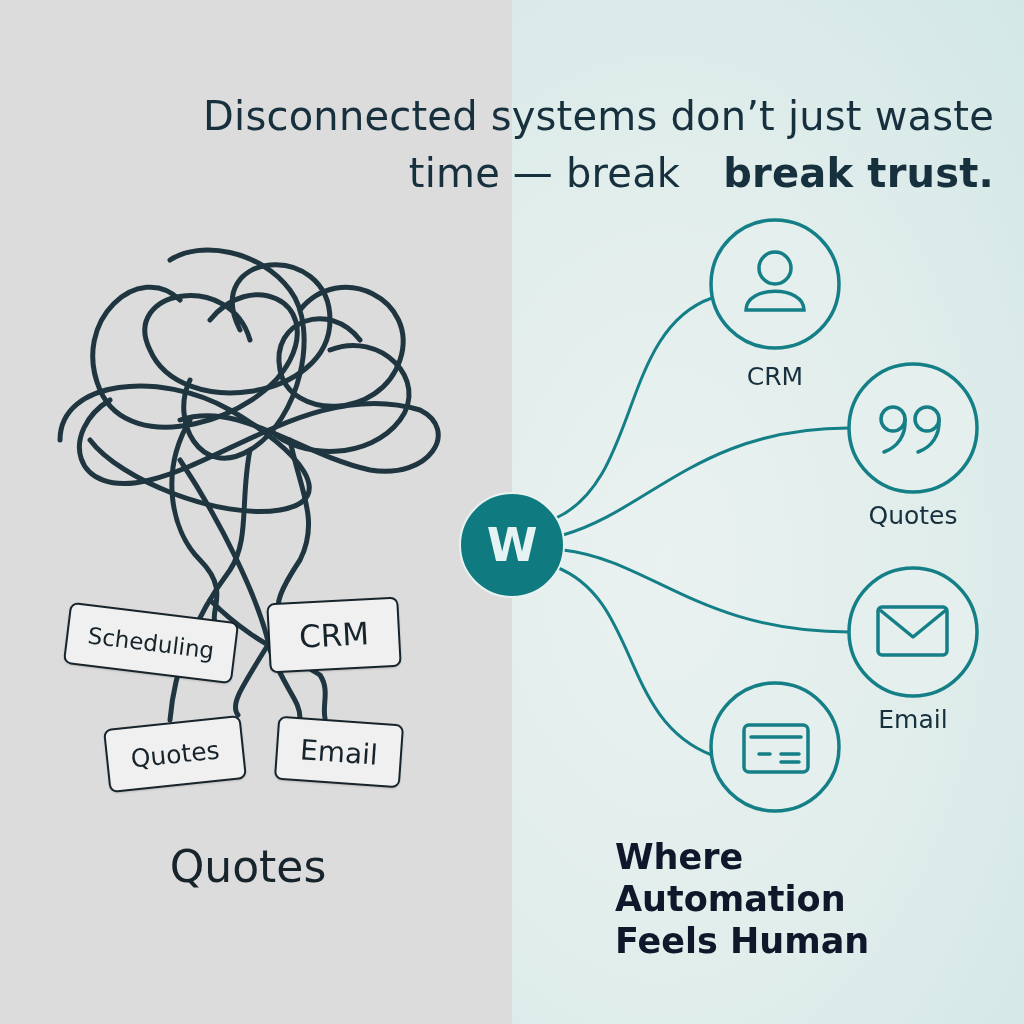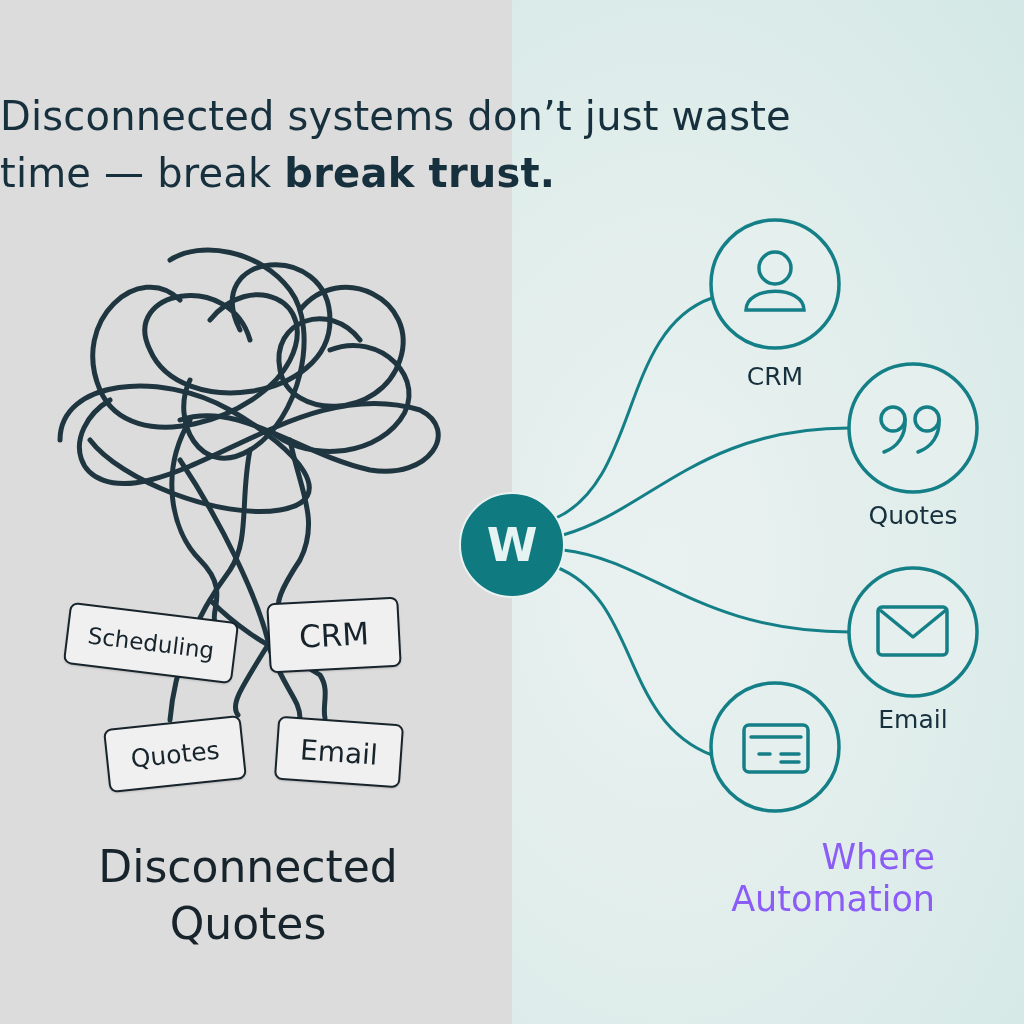--- a/index.html
+++ b/index.html
@@ -1,30 +1,30 @@
 <!DOCTYPE html>
 <html><head>
 <meta charset="utf-8">
 <style>
   html, body { margin: 0; padding: 0; }
   body { width: 1024px; height: 1024px; overflow: hidden; position: relative; font-family: "DejaVu Sans", sans-serif; }
   .bg-left { position: absolute; left: 0; top: 0; width: 512px; height: 1024px; background: #dcdcdc; }
   .bg-right { position: absolute; left: 512px; top: 0; width: 512px; height: 1024px;
     background: radial-gradient(ellipse at 30% 55%, #eaf2f1 0%, #e2eeec 45%, #d3e8e6 100%); }
-  .headline { position: absolute; left: 0; top: 88px; width: 994px; text-align: left; color: #17303d;
+  .headline { position: absolute; left: 0; top: 88px; width: 994px; text-align: right; color: #17303d;
     font-size: 40px; line-height: 57px; letter-spacing: 0.2px; }
-  .headline .strong { font-weight: bold; }
+  .headline .strong { font-weight: bold; margin-left: 30px; }
   svg.art { position: absolute; left: 0; top: 0; width: 1024px; height: 1024px; }
   .tag { position: absolute; background: #f0f0f0; border: 2.5px solid #17242c; border-radius: 8px;
     color: #17242c; display: flex; align-items: center; justify-content: center;
     box-shadow: 0 1px 2px rgba(0,0,0,0.15); }
   .caption-left { position: absolute; left: 48px; top: 838px; width: 400px; text-align: center;
     color: #17242c; font-size: 44px; line-height: 57px; }
-  .caption-right { position: absolute; left: 615px; top: 836px; width: 320px; text-align: right;
-    color: #8b5cf6; font-size: 35px; line-height: 42px; }
+  .caption-right { position: absolute; left: 615px; top: 836px; width: 320px; text-align: left;
+    color: #0f172a; font-size: 35px; line-height: 42px; font-weight: bold; }
   .node-label { position: absolute; width: 160px; text-align: center; color: #17303d; font-size: 25px; }
   .hub-letter { position: absolute; left: 460px; top: 493px; width: 104px; height: 104px;
     display: flex; align-items: center; justify-content: center; color: #e6f3f3;
     font-weight: bold; font-size: 46px; font-family: "DejaVu Sans", sans-serif; }
 </style>
 </head>
 <body>
 
 <div class="bg-left"></div>
 <div class="bg-right"></div>
@@ -103,24 +103,24 @@
   <span>CRM</span>
 </div>
 <div class="tag" style="left:106px; top:722px; width:134px; height:60px; transform: rotate(-6deg); font-size:25px;">
   <span>Quotes</span>
 </div>
 <div class="tag" style="left:276px; top:720px; width:122px; height:60px; transform: rotate(4deg); font-size:28px;">
   <span>Email</span>
 </div>
 
 <div class="caption-left">
-  <div>Disconnected</div>
   <div>Quotes</div>
 </div>
 
 <div class="node-label" style="left:695px; top:362px;">CRM</div>
 <div class="node-label" style="left:833px; top:501px;">Quotes</div>
 <div class="node-label" style="left:833px; top:705px;">Email</div>
 
 <div class="caption-right">
   <div>Where</div>
   <div>Automation</div>
+  <div>Feels Human</div>
 </div>
 
 </body></html>

